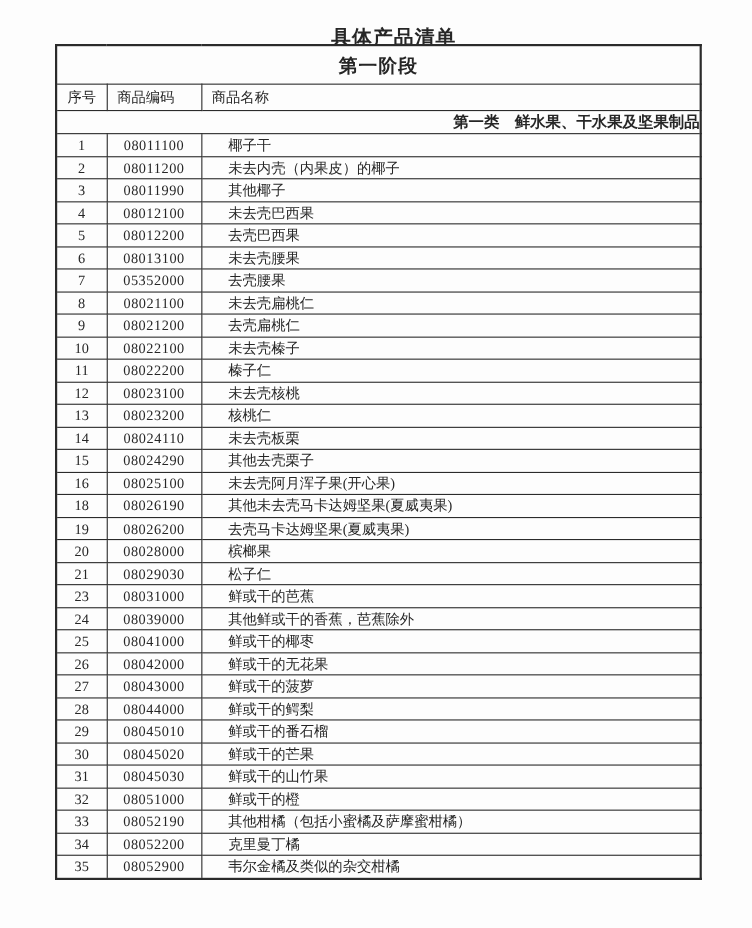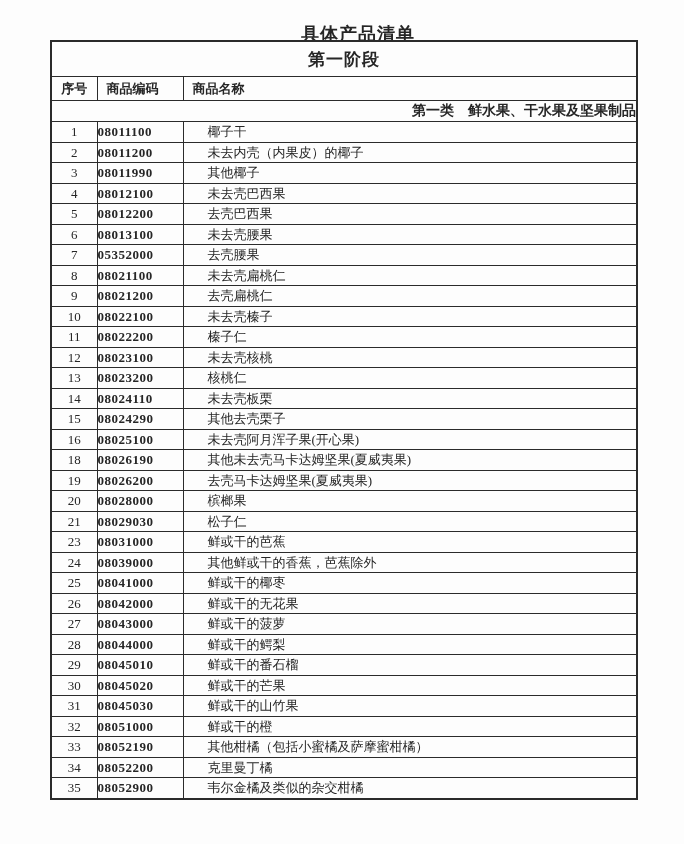--- a/index.html
+++ b/index.html
@@ -49,40 +49,40 @@
     height: 34px;
     font-family: Liberation Sans, sans-serif;
     font-weight: bold;
     font-size: 17px;
     text-align: center;
     letter-spacing: 1px;
     margin-top: 32px;
   }
   tr.col-row th {
     height: 23px;
-    font-weight: bold;
+    font-weight: normal;
     font-size: 13px;
     text-align: left;
     padding-left: 9px;
   }
   tr.col-row th.c1 { text-align: center; padding-left: 0; }
   tr.cat-row th {
     height: 20px;
     font-family: "Liberation Sans", "DejaVu Sans", sans-serif;
     font-weight: bold;
     font-size: 14px;
     text-align: right;
   }
   tbody td {
     height: 19.5px;
     font-size: 13px;
     line-height: 19.5px;
   }
   tbody td.c1 { text-align: center; }
-  tbody td.c2 { letter-spacing: 0.5px; font-weight: bold; }
+  tbody td.c2 { text-align: center; letter-spacing: 0.5px; }
   tbody td.c3 { text-align: left; padding-left: 24px; }
 </style>
 </head>
 <body>
 
 <div class="page">
   <h1 class="doc-title">具体产品清单</h1>
 
   <table class="product-table">
     <colgroup>

